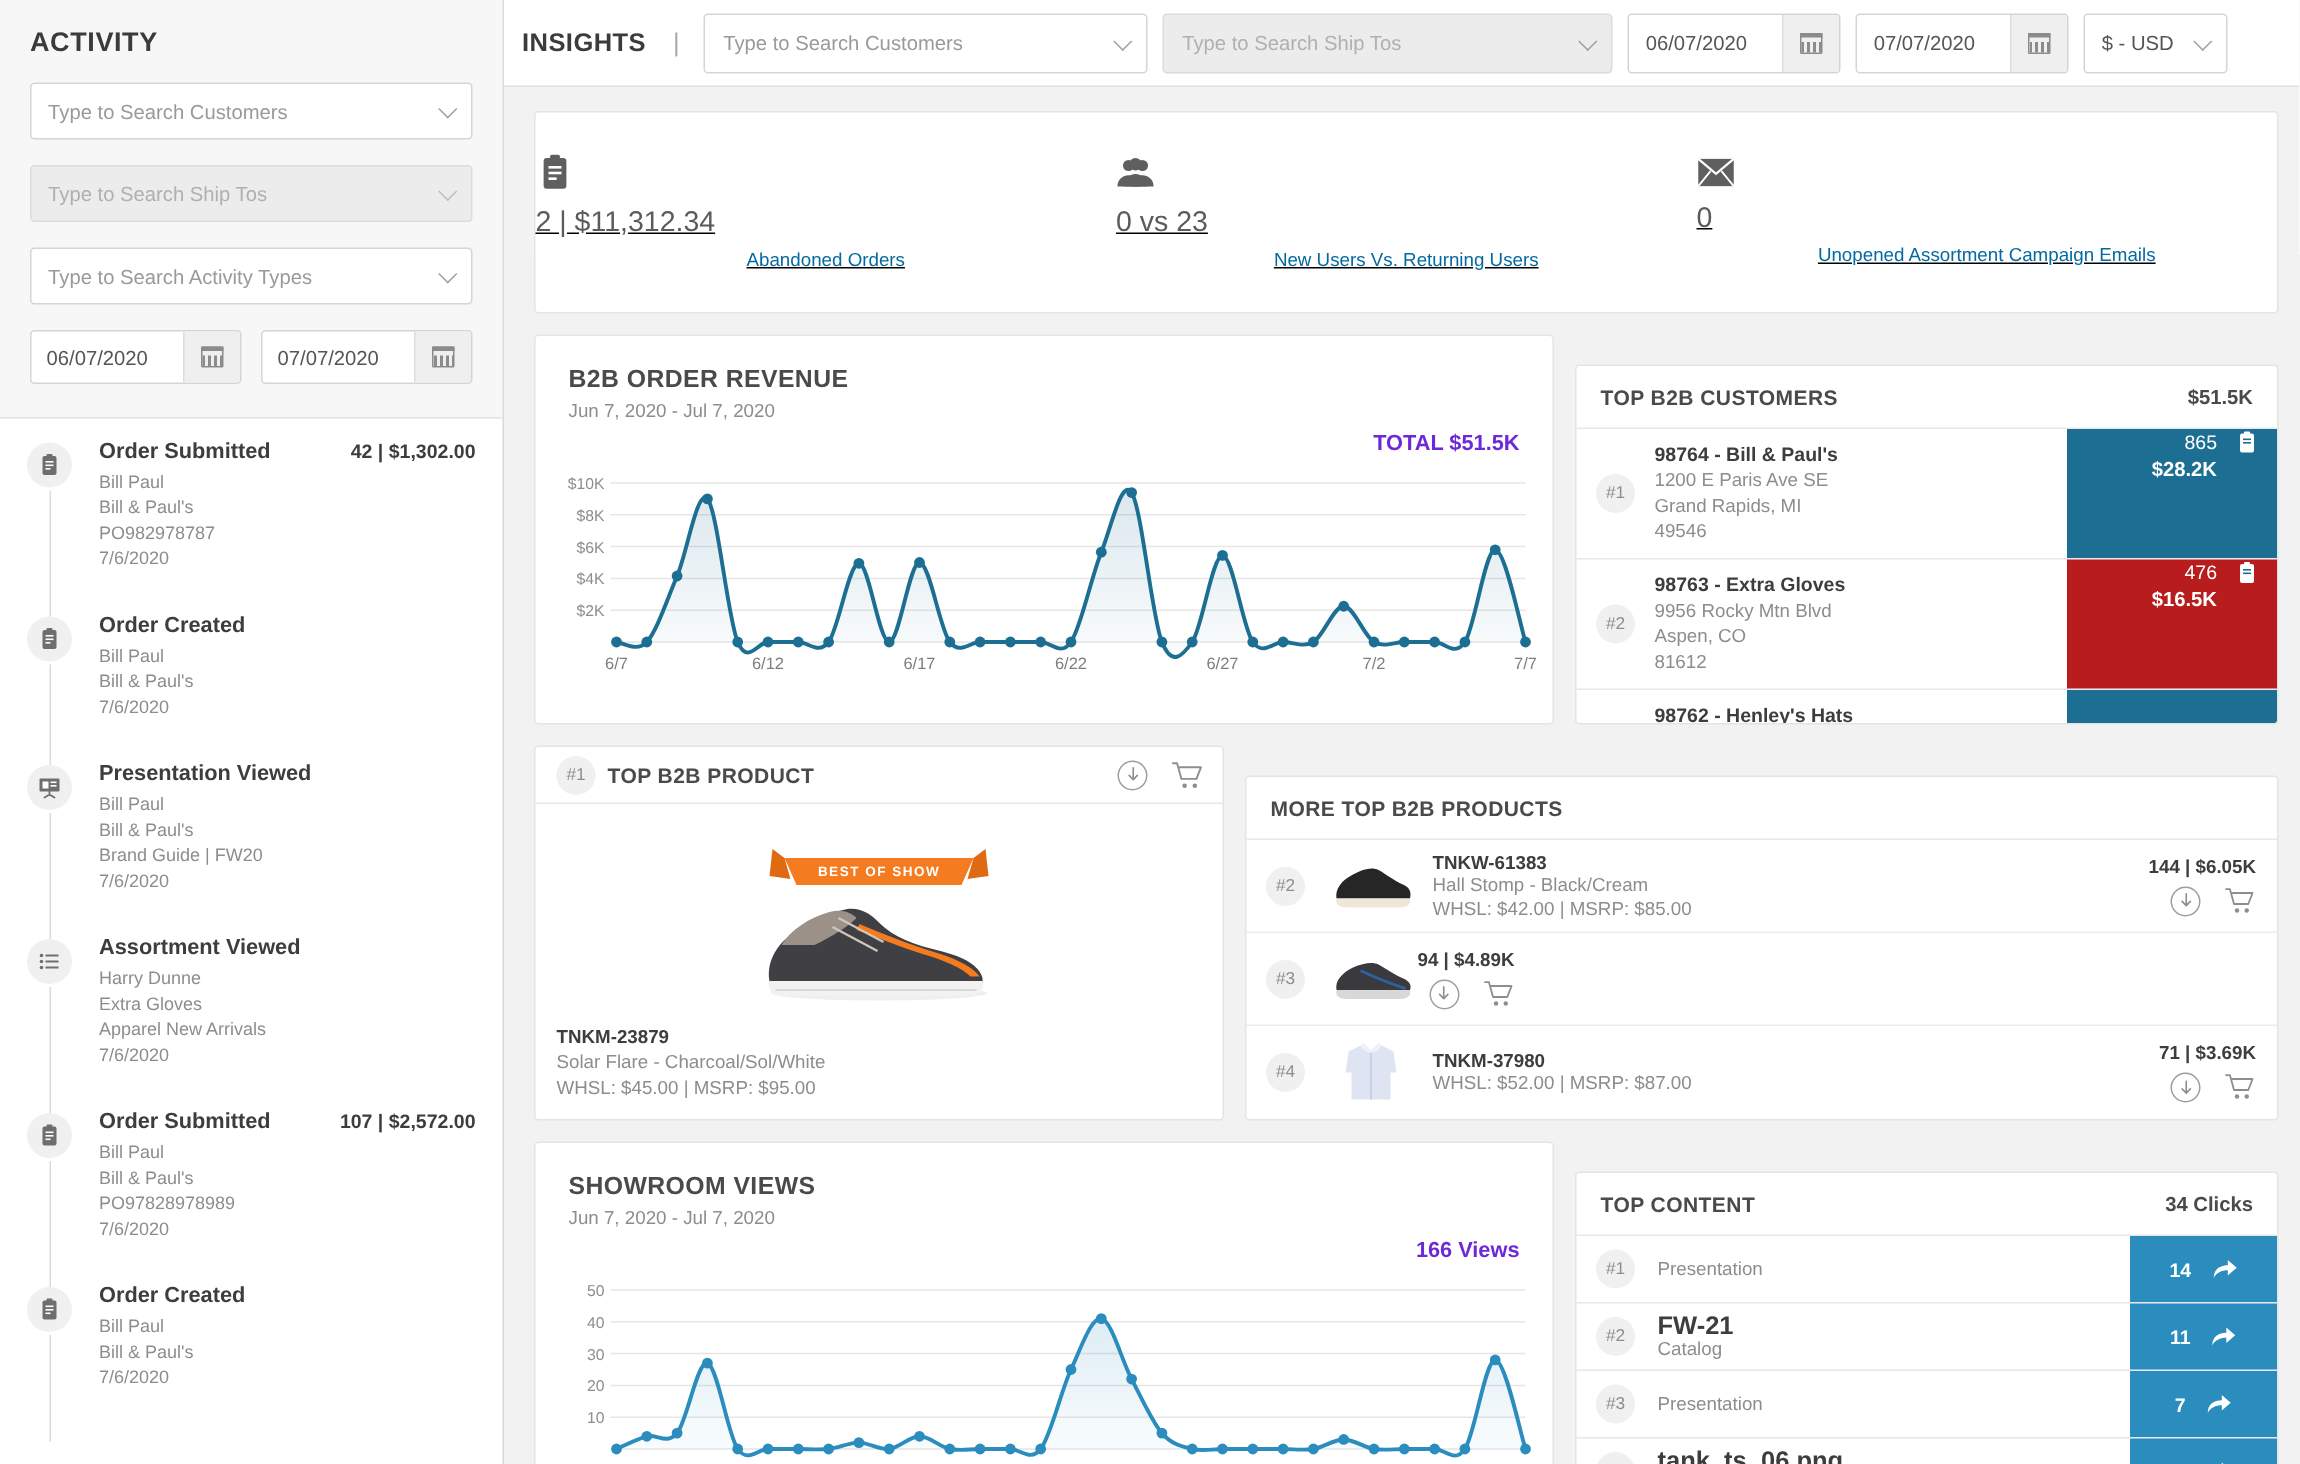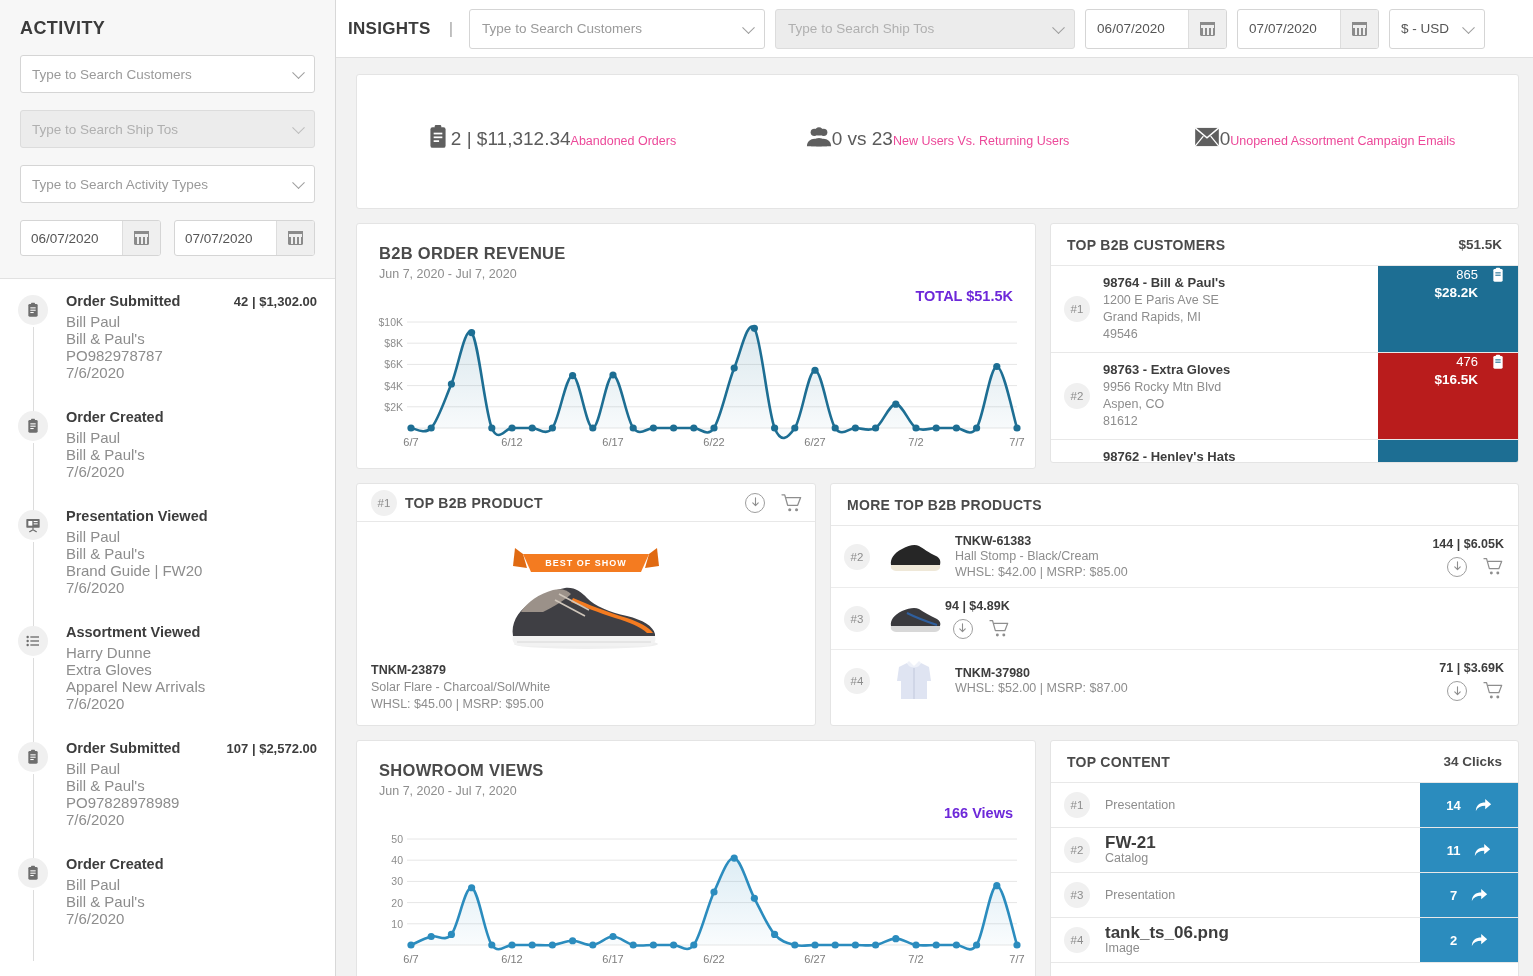--- a/index.html
+++ b/index.html
@@ -57,21 +57,21 @@
     width: 30px; height: 30px; border-radius: 50%; background: #f0f0f0;
     display: flex; align-items: center; justify-content: center; margin-top: 2px;
   }
   .act-line {
     position: absolute; left: 15px; top: 34px; bottom: -6px; width: 1px; background: #dcdcdc;
   }
   .act-body { flex: 1; padding-bottom: 28px; }
   .act-head { display: flex; justify-content: space-between; align-items: baseline; }
   .act-title { font-size: 14.5px; font-weight: bold; color: #3d3d3d; }
   .act-amt { font-size: 13px; font-weight: bold; color: #3d3d3d; white-space: nowrap; }
-  .act-meta { font-size: 15px; color: #8d8d8d; line-height: 17px; margin-top: 4px; }
+  .act-meta { font-size: 12px; color: #8d8d8d; line-height: 17px; margin-top: 4px; }
 
   svg.gi { display: block; }
 
   
   .main { flex: 1; height: 976px; background: #f2f2f2; overflow: hidden; display: flex; flex-direction: column; }
   .topbar {
     height: 58px; background: #fff; border-bottom: 1px solid #e0e0e0;
     display: flex; align-items: center; padding: 0 14px 0 12px; gap: 10px; flex-shrink: 0;
   }
   .ins-title { font-size: 17px; font-weight: bold; color: #3b3b3b; letter-spacing: .3px; }
@@ -92,29 +92,29 @@
   .tcur { width: 96px; height: 40px; border: 1px solid #d5d5d5; border-radius: 3px; background: #fff;
           display: flex; align-items: center; padding: 0 26px 0 11px; position: relative; }
   .tcur span { font-size: 13.5px; color: #555; }
 
   .content { flex: 1; padding: 16px 14px 0 20px; overflow: hidden; }
 
   .card { background: #fff; border: 1px solid #e4e4e4; border-radius: 3px; }
 
   
   .kpi-card { height: 135px; display: flex; align-items: center; margin-bottom: 14px; }
-  .kpi { flex: 1; display: flex; align-items: center; justify-content: center; }
+  .kpi { flex: 1; display: flex; flex-direction: column; justify-content: center; text-decoration: underline; }
   .kpi-ico { margin-bottom: 10px; }
   .kpi-val { font-size: 19px; color: #5b5b5b; margin-bottom: 5px; }
-  .kpi-lbl { font-size: 12.5px; color: #ec4899; text-align: center; line-height: 17px; }
+  .kpi-lbl { font-size: 12.5px; color: #0369a1; text-align: center; line-height: 17px; }
 
   
   .row { display: flex; gap: 14px; margin-bottom: 14px; }
   .chart-card { width: 680px; flex-shrink: 0; }
-  .side-card { flex: 1; }
+  .side-card { flex: 1; margin-top: 20px; }
 
   .ch-head { padding: 20px 22px 6px 22px; display: flex; justify-content: space-between; align-items: flex-start; }
   .ch-t { font-size: 16.5px; font-weight: bold; color: #4a4a4a; letter-spacing: .3px; }
   .ch-sub { font-size: 12.5px; color: #8d8d8d; margin-top: 4px; }
   .ch-total { font-size: 14.5px; font-weight: bold; color: #6d28d9; margin-top: 44px; }
   .ch-body { padding: 4px 10px 10px 10px; }
 
   
   .p-head {
     height: 42px; display: flex; align-items: center; justify-content: space-between;

